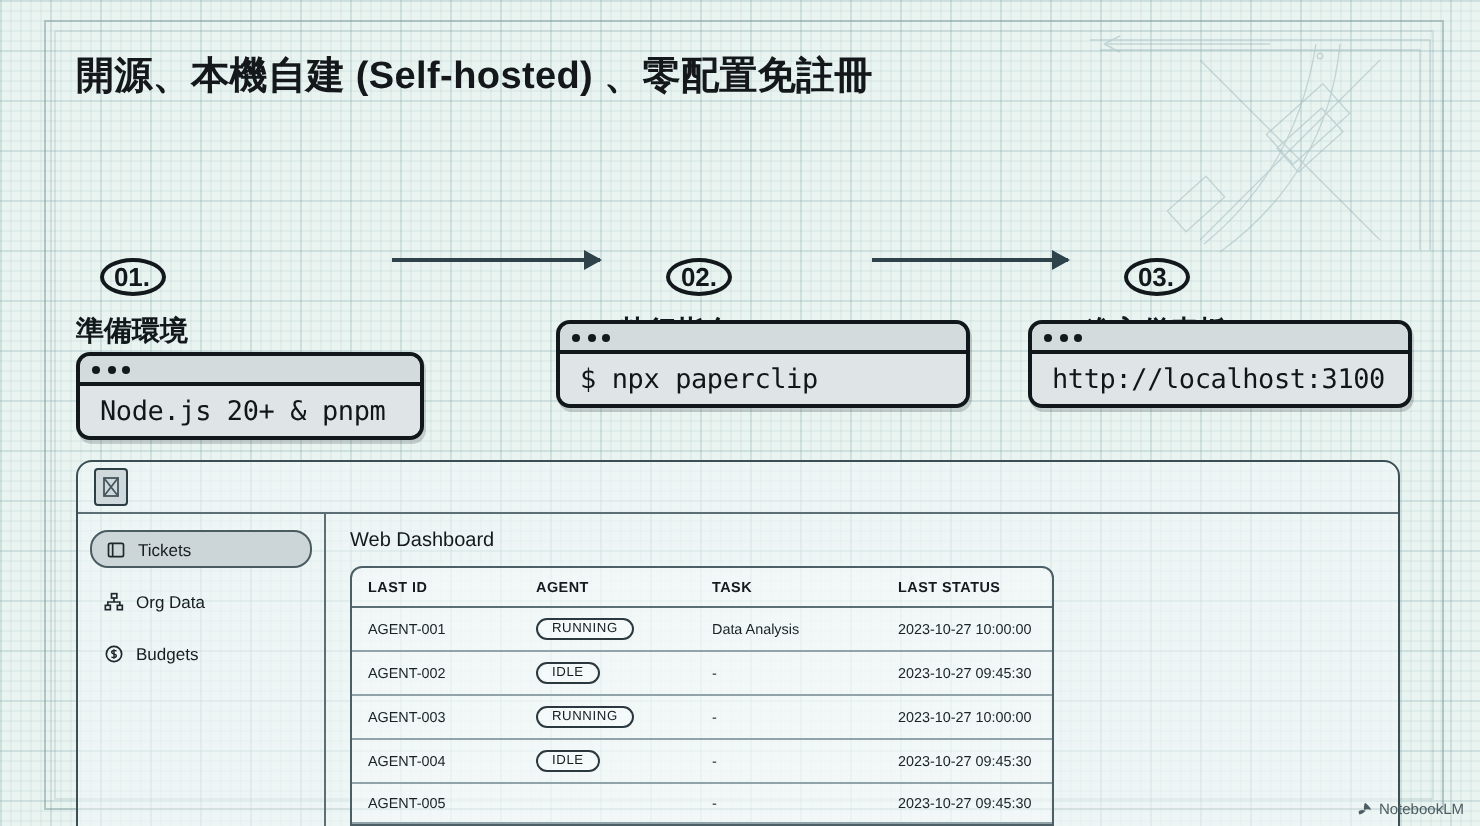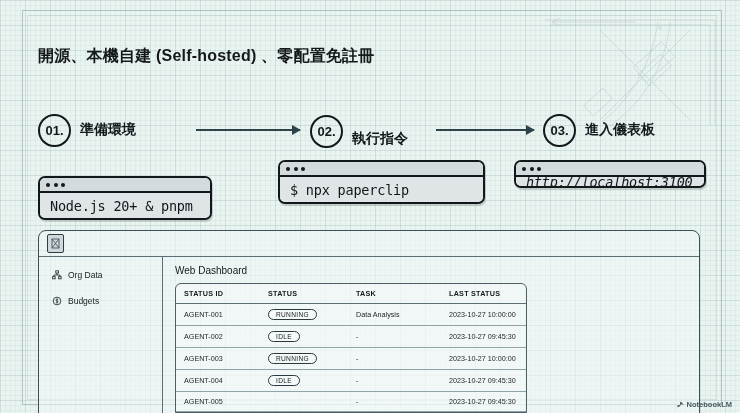--- a/index.html
+++ b/index.html
@@ -67,44 +67,45 @@
   }
   .title-main {
     font-size: 25px;
     font-weight: bold;
     color: #111416;
     letter-spacing: 0.3px;
     line-height: 1.15;
     white-space: nowrap;
   }
   .title-sub {
-    margin-top: 20px;
-    font-size: 16px;
+    margin-top: 2px;
+    font-size: 19px;
     font-weight: bold;
     color: #14181b;
     letter-spacing: 0.2px;
     line-height: 1.2;
     white-space: nowrap;
   }
 
   
   .steps {
     position: absolute;
     left: 38px;
     top: 112px;
     width: 668px;
     height: 36px;
   }
   .step {
     position: absolute;
-    top: 0;
+    top: 17px;
     display: flex;
     align-items: center;
     gap: 9px;
     height: 36px;
+    flex-direction: column;
   }
   .step-badge {
     width: 33px;
     height: 33px;
     border-radius: 50%;
     border: 2.2px solid #12181c;
     display: flex;
     align-items: center;
     justify-content: center;
     font-size: 13px;
@@ -175,21 +176,21 @@
   }
   .card-text {
     font-family: "DejaVu Sans Mono", monospace;
     font-size: 13.5px;
     color: #111619;
     white-space: nowrap;
     letter-spacing: -0.2px;
   }
   .card1 { left: 38px;  top: 176px; width: 174px; height: 44px; }
   .card2 { left: 278px; top: 160px; width: 207px; height: 44px; }
-  .card3 { left: 514px; top: 160px; width: 192px; height: 28px; font-style: italic; }
+  .card3 { left: 514px; top: 160px; width: 192px; height: 44px; }
 
   
   .dashboard {
     position: absolute;
     left: 38px;
     top: 230px;
     width: 662px;
     height: 185px;
     border: 1.6px solid #3c4f56;
     border-radius: 8px 8px 0 0;
@@ -316,21 +317,21 @@
 
   .watermark {
     position: absolute;
     right: 8px;
     bottom: 4px;
     display: flex;
     align-items: center;
     gap: 3px;
     font-size: 7.5px;
     color: #4e5d63;
-    font-weight: bold;
+    font-weight: normal;
   }
   .watermark .wm-ico {
     width: 7px;
     height: 7px;
     display: block;
   }
 </style>
 </head>
 <body>
 
@@ -418,20 +419,29 @@
         <svg width="9" height="11" viewBox="0 0 9 11" fill="none" stroke="#46575e" stroke-width="0.9">
           <rect x="1" y="1" width="7" height="9"></rect>
           <path d="M1 1 L8 10 M8 1 L1 10"></path>
         </svg>
       </span>
     </div>
 
     <div class="dash-body">
 
       <div class="sidebar">
+        <div class="side-item active">
+          <span class="ico">
+            <svg width="10" height="10" viewBox="0 0 12 12" fill="none" stroke="#1d272c" stroke-width="1">
+              <rect x="1.5" y="2" width="9" height="8" rx="1"></rect>
+              <path d="M4 2 L4 10"></path>
+            </svg>
+          </span>
+          <span class="side-label">Tickets</span>
+        </div>
 
         <div class="side-item">
           <span class="ico">
             <svg width="10" height="10" viewBox="0 0 12 12" fill="none" stroke="#1d272c" stroke-width="1">
               <rect x="4.5" y="1" width="3.2" height="2.6"></rect>
               <rect x="0.8" y="8" width="3" height="2.6"></rect>
               <rect x="8" y="8" width="3" height="2.6"></rect>
               <path d="M6 3.6 L6 6 M2.3 8 L2.3 6 L9.5 6 L9.5 8"></path>
             </svg>
           </span>
@@ -449,22 +459,22 @@
         </div>
       </div>
 
       <div class="main-area">
         <div class="main-title">Web Dashboard</div>
 
         <div class="panel">
           <table class="agents">
             <thead>
               <tr>
-                <th class="col-id">STATUS ID</th>
-                <th class="col-status">STATUS</th>
+                <th class="col-id">LAST ID</th>
+                <th class="col-status">AGENT</th>
                 <th class="col-task">TASK</th>
                 <th class="col-last">LAST STATUS</th>
               </tr>
             </thead>
             <tbody>
               <tr>
                 <td>AGENT-001</td>
                 <td><span class="badge">RUNNING</span></td>
                 <td>Data Analysis</td>
                 <td>2023-10-27 10:00:00</td>

